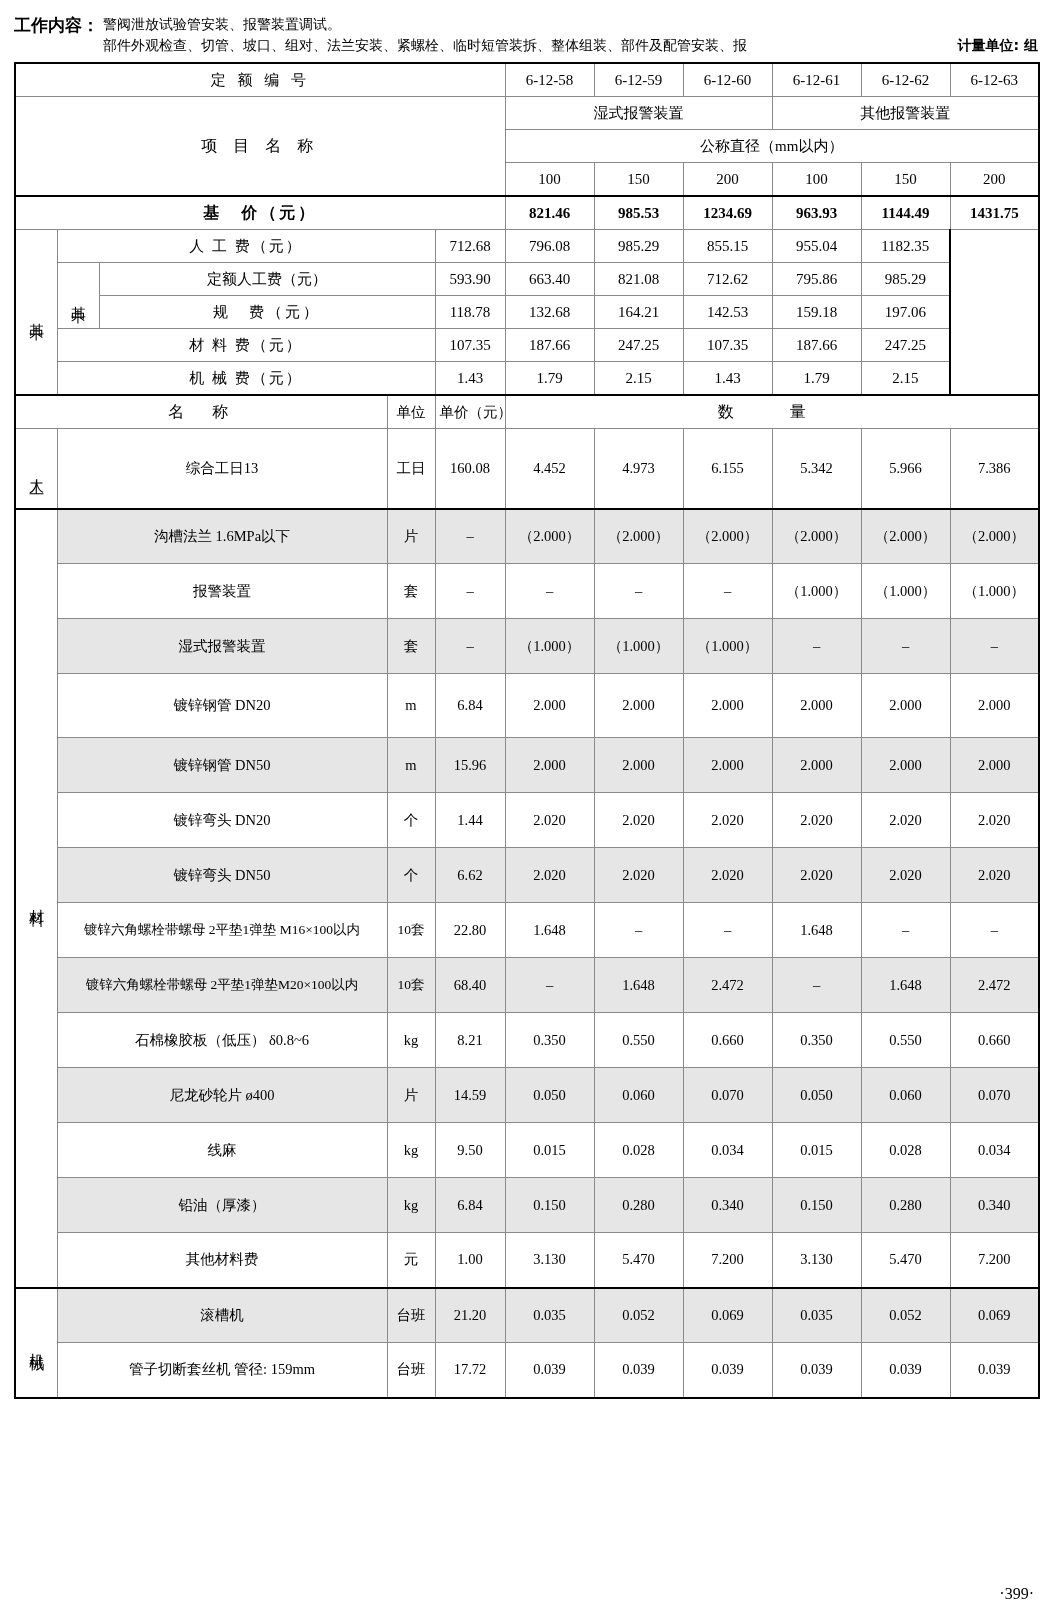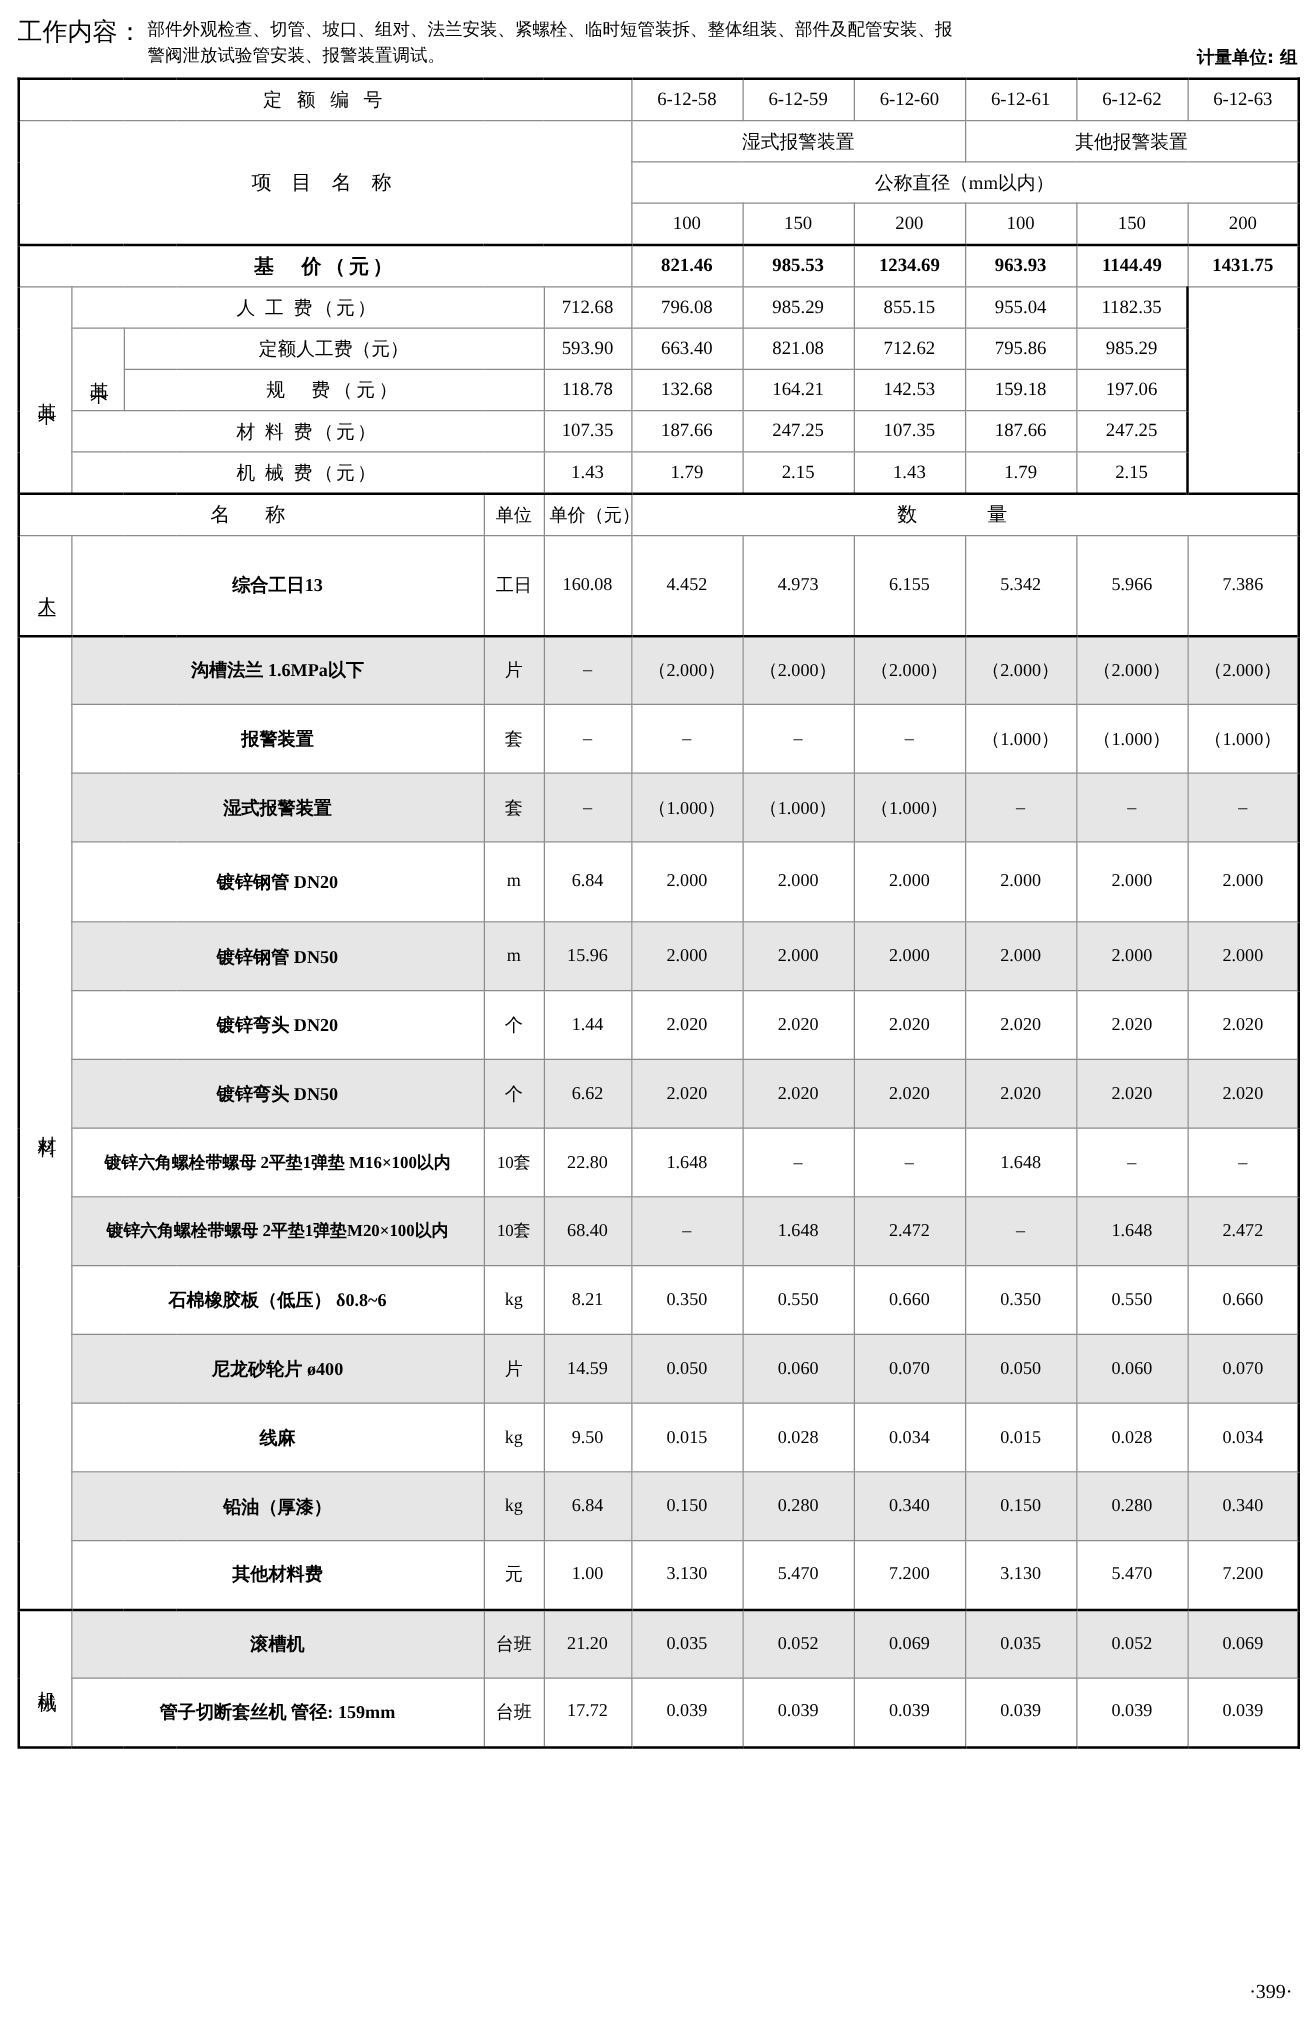--- a/index.html
+++ b/index.html
@@ -17,21 +17,21 @@
     padding:0 14px;
   }
   
   .worknote{
     display:flex;
     align-items:flex-start;
     padding:14px 0 6px 0;
     font-family:"DejaVu Sans","Liberation Sans",sans-serif;
   }
   .worknote .wn-label{
-    font-size:20px;font-weight:normal;white-space:nowrap;
+    font-size:17px;font-weight:bold;white-space:nowrap;
     line-height:20px;padding-top:1px;
   }
   .worknote .wn-body{
     flex:1 1 auto;
     font-size:14px;
     line-height:21px;
     padding-left:4px;
     max-width:800px;
   }
   .worknote .wn-unit{
@@ -56,21 +56,21 @@
     overflow:hidden;
     white-space:nowrap;
   }
   
   table.quota{border:2px solid #000;}
   .tk-top{border-top:2px solid #000 !important;margin-top:16px;}
   .tk-bot{border-bottom:2px solid #000 !important;}
   .tk-left{border-left:2px solid #000 !important;}
   .tk-right{border-right:2px solid #000 !important;}
 
-  .c-left{text-align:left;padding-left:10px;font-weight:bold;}
+  .c-left{text-align:left;padding-left:10px;}
   .bold{font-weight:bold;}
   .shade{background:#e6e6e6;}
   .vert{
     writing-mode:vertical-rl;
     text-orientation:upright;
     letter-spacing:3px;
     line-height:1;
     display:inline-block;
   }
   .nm{font-size:14.5px;}
@@ -83,22 +83,22 @@
   }
 </style>
 </head>
 <body>
 
 <div class="page">
 
   <div class="worknote">
     <div class="wn-label">工作内容：</div>
     <div class="wn-body">
+      <div>警阀泄放试验管安装、报警装置调试。</div>
       <div>部件外观检查、切管、坡口、组对、法兰安装、紧螺栓、临时短管装拆、整体组装、部件及配管安装、报</div>
-      <div>警阀泄放试验管安装、报警装置调试。</div>
     </div>
     <div class="wn-unit">计量单位: 组</div>
   </div>
 
   <table class="quota">
     <colgroup>
       <col style="width:42px">
       <col style="width:42px">
       <col style="width:42px">
       <col style="width:246px">

